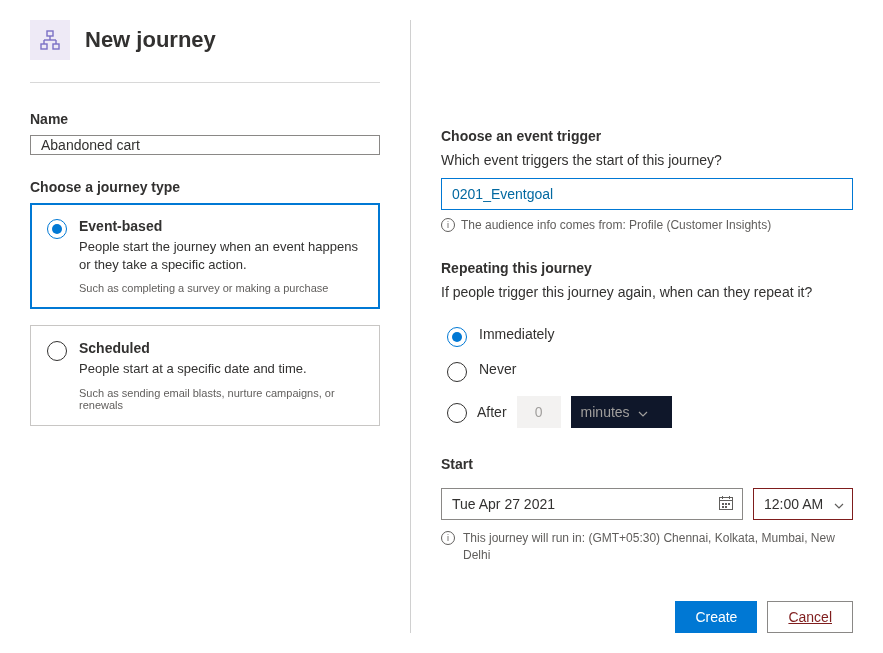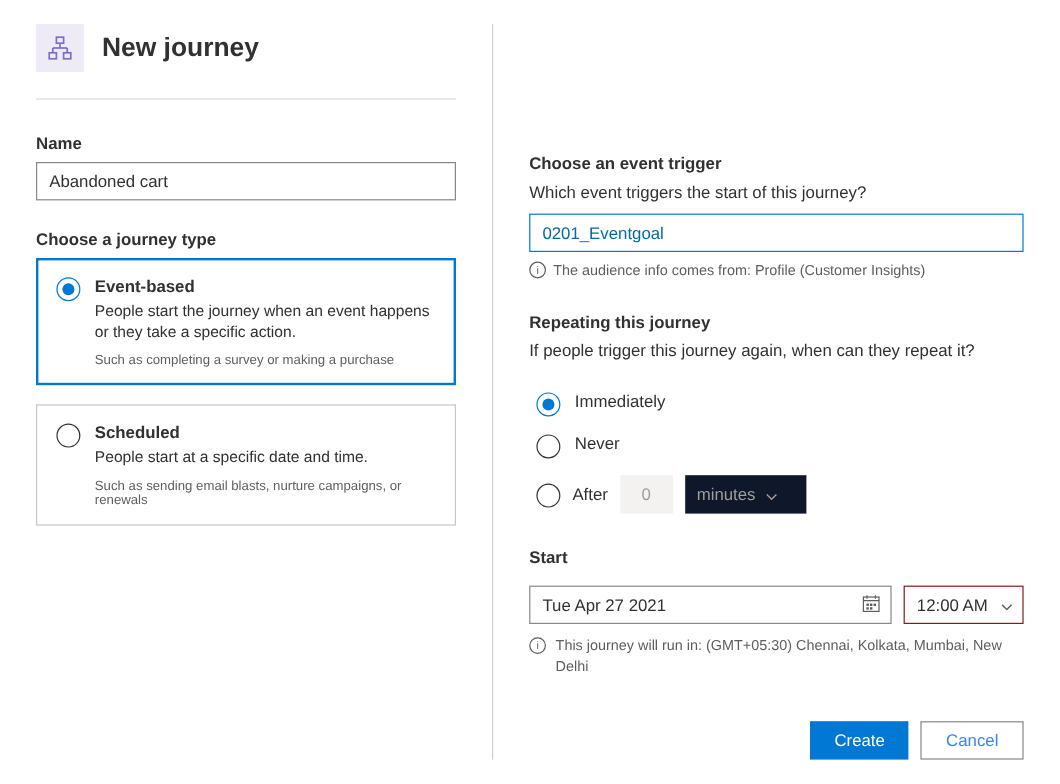--- a/index.html
+++ b/index.html
@@ -61,21 +61,21 @@
       margin-bottom: 28px;
     }
     .label {
       font-size: 14px;
       font-weight: 600;
       color: #323130;
       margin-bottom: 8px;
     }
     .text-input {
       width: 100%;
-      height: 32px;
+      height: 20px;
       border: 1px solid #8a8886;
       padding: 0 10px;
       font-size: 14px;
       font-family: inherit;
       color: #323130;
       outline: none;
     }
     .section-gap {
       margin-top: 24px;
     }
@@ -265,21 +265,22 @@
       cursor: pointer;
       border: none;
     }
     .btn-primary {
       background: #0078d4;
       color: #fff;
     }
     .btn-secondary {
       background: #fff;
       border: 1px solid #8a8886;
-      color: #3b82f6;
+      color: #7f1d1d;
+      text-decoration: underline;
     }
   </style>
 </head>
 <body>
 
 <div class="container">
   <div class="left-panel">
     <div class="header-row">
       <div class="icon-box">
         <svg width="20" height="20" viewBox="0 0 20 20">

